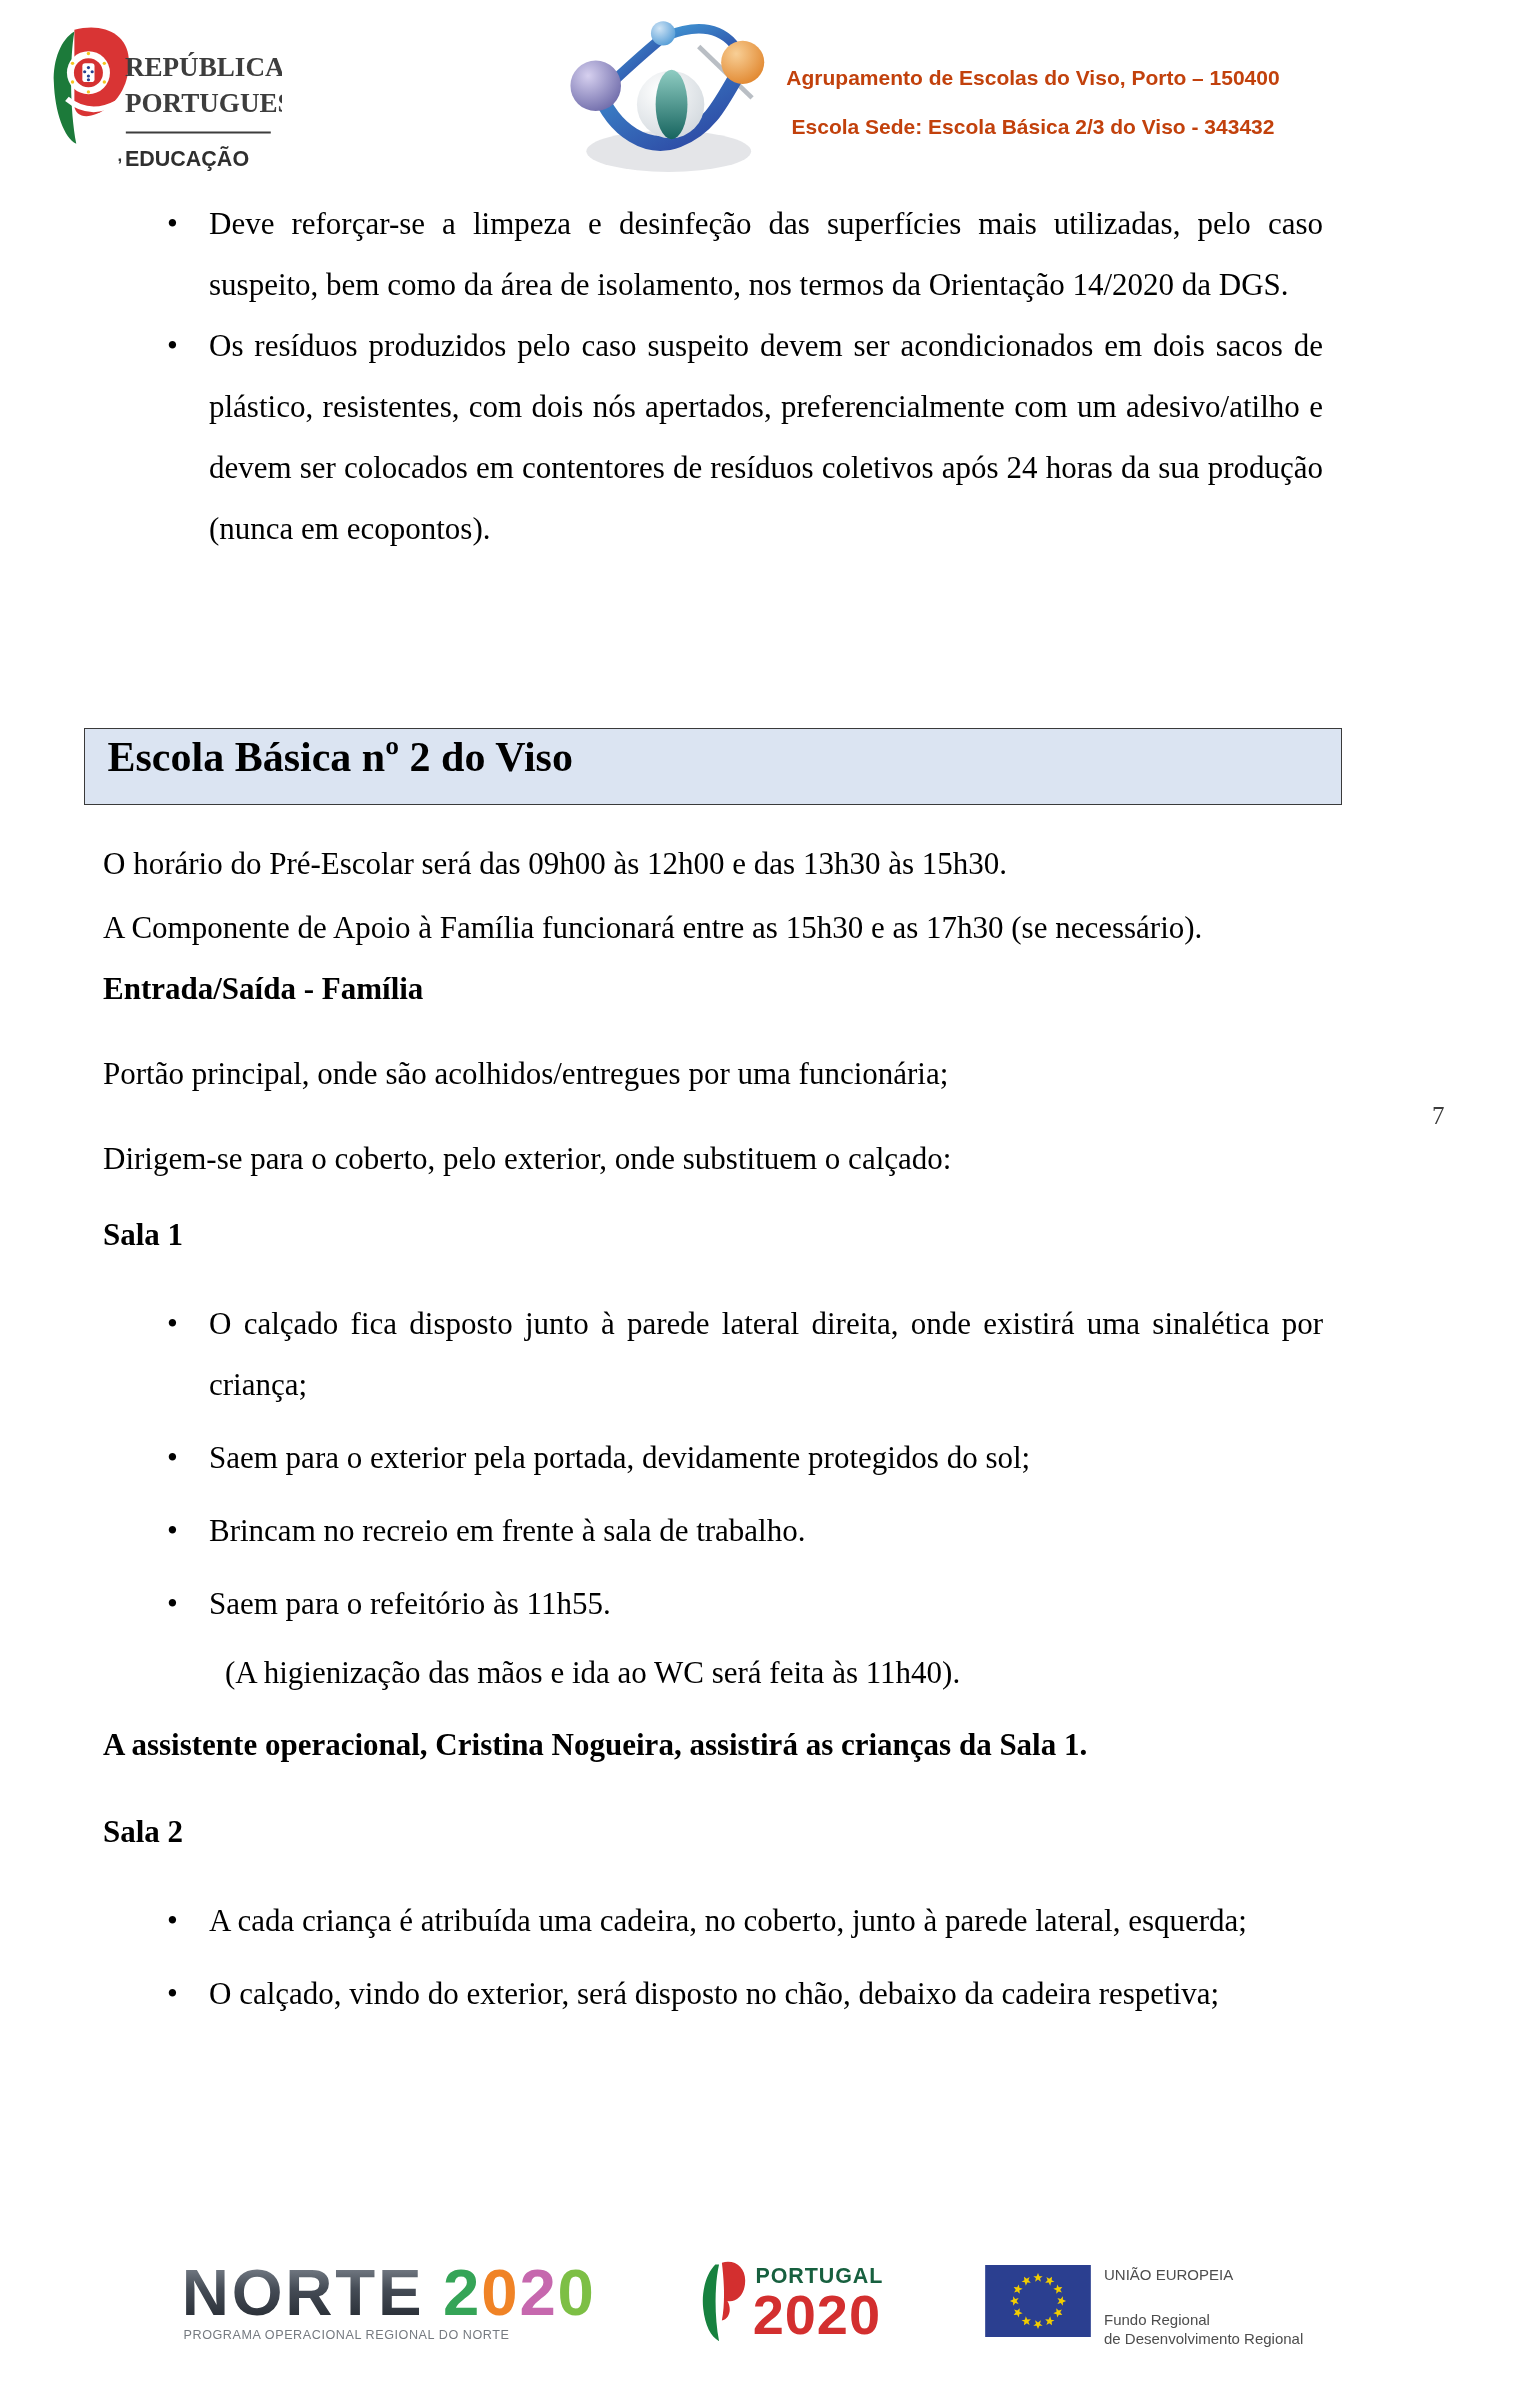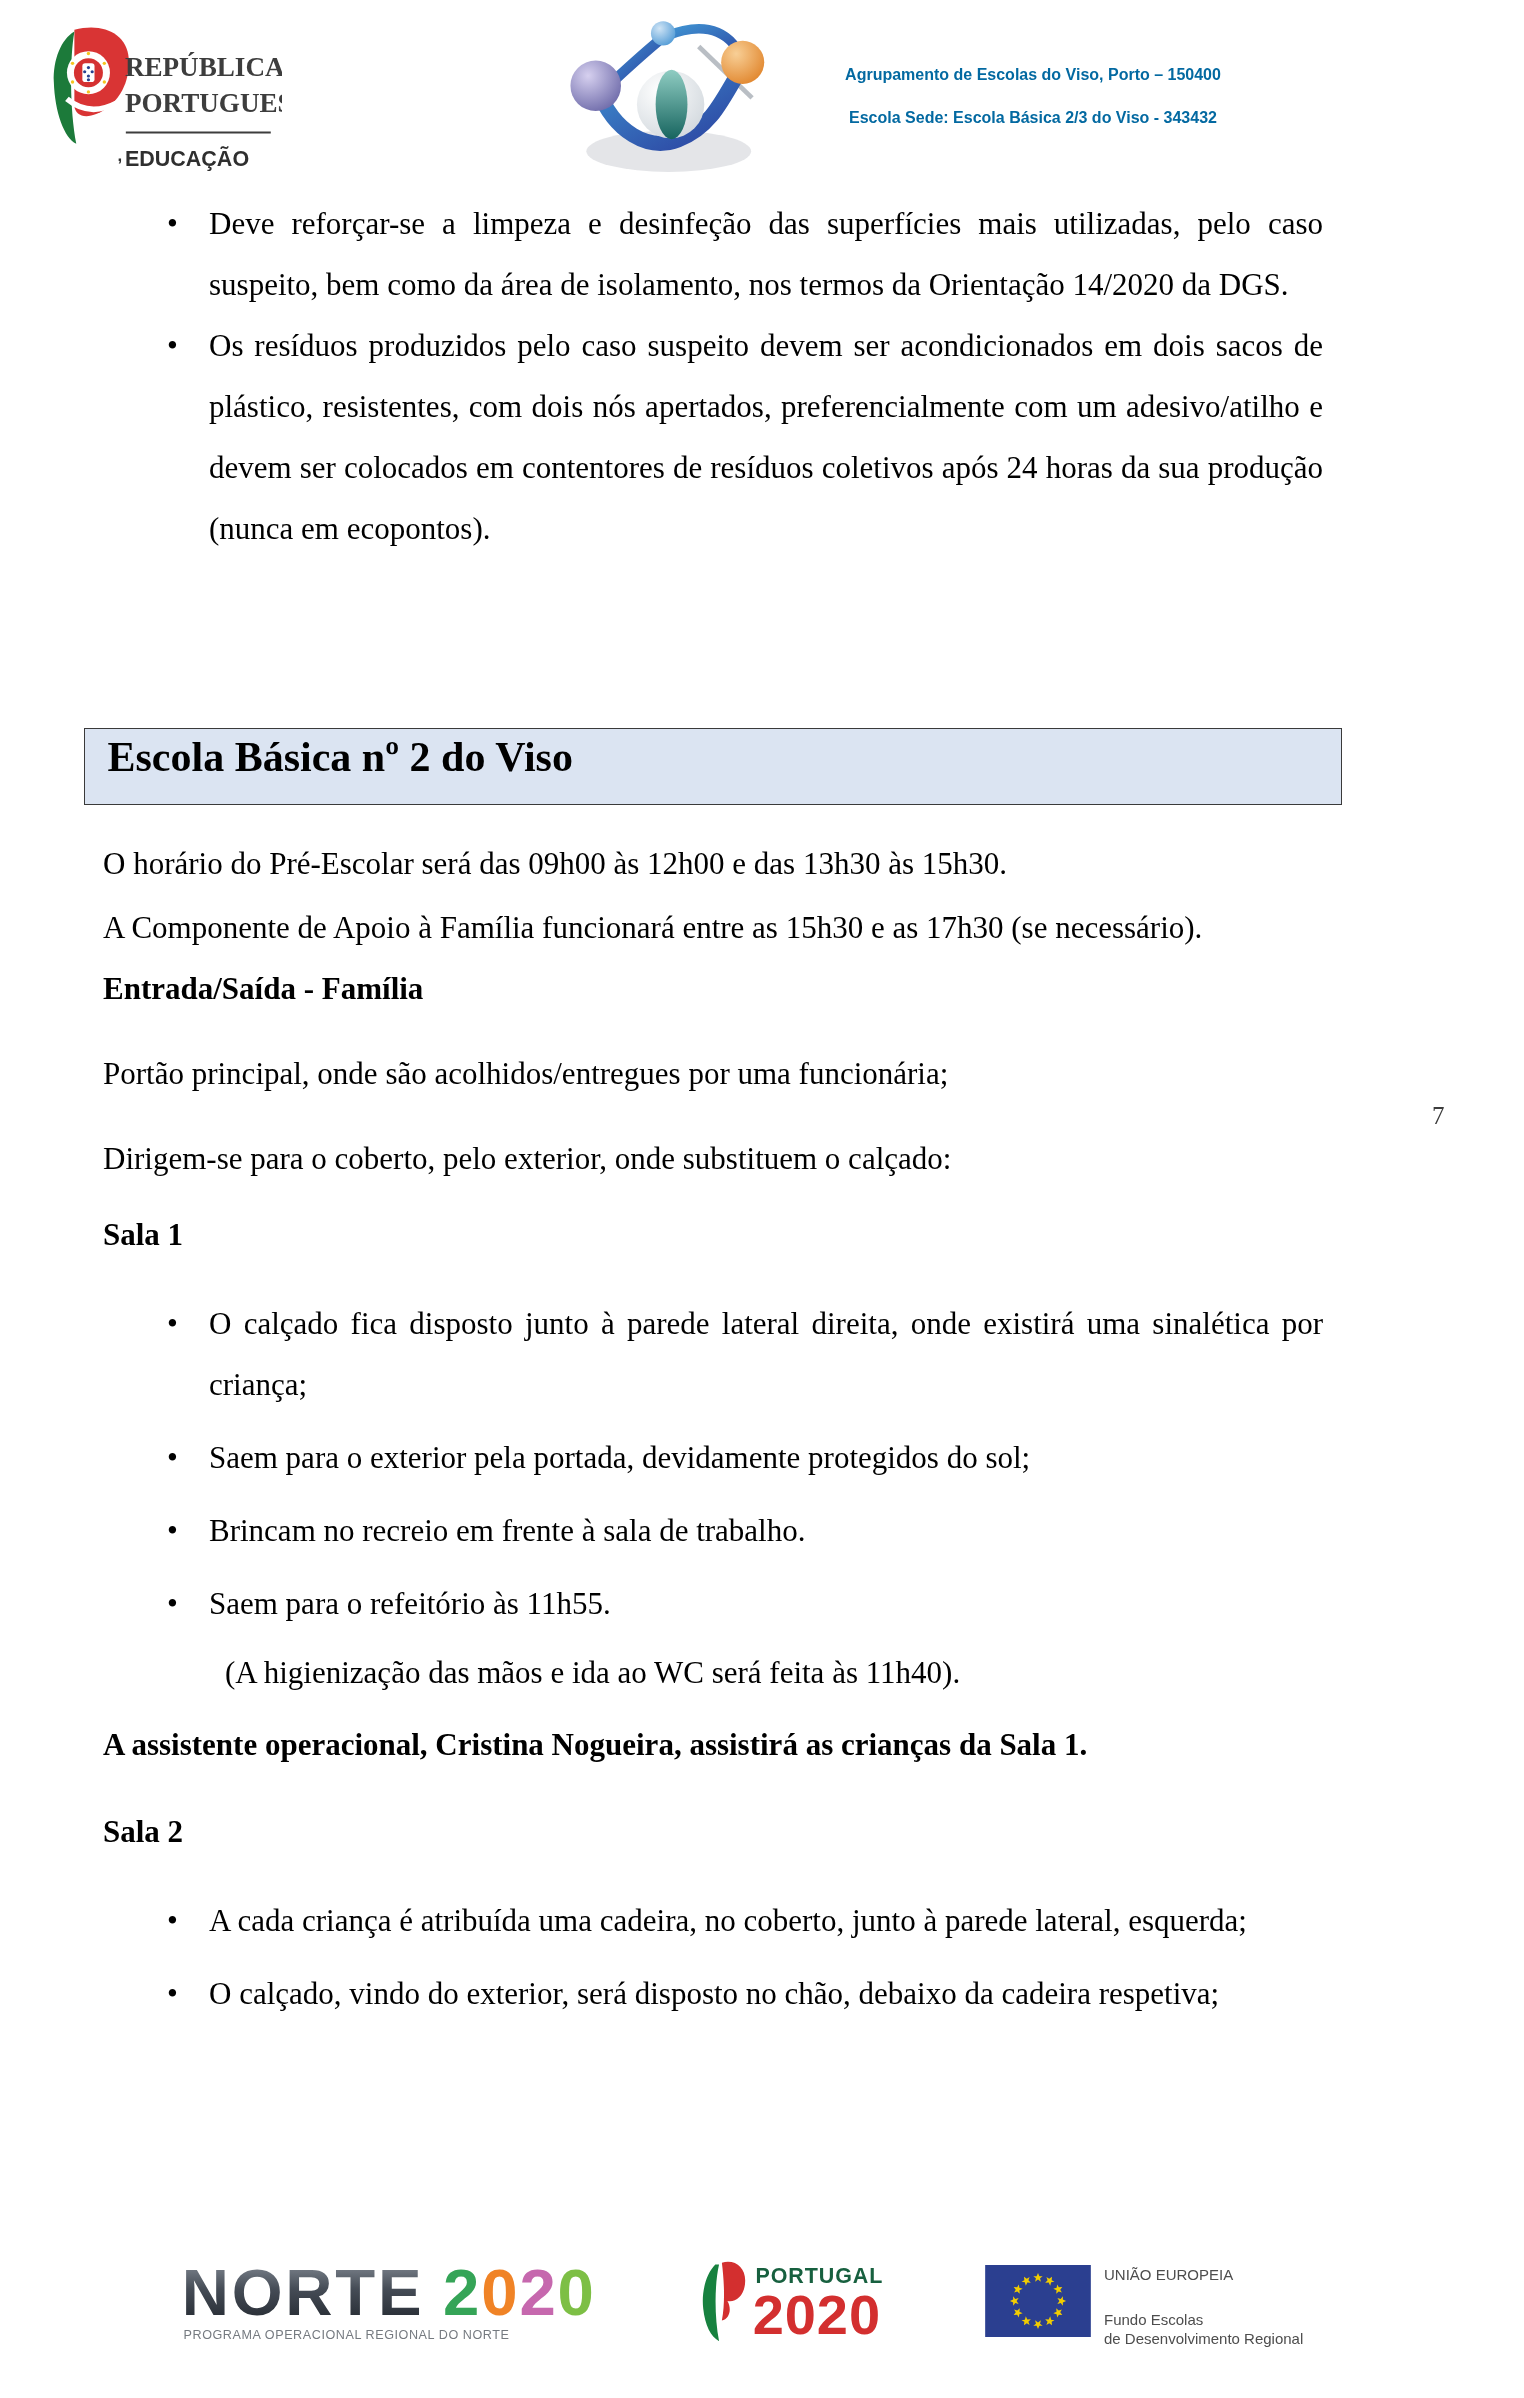--- a/index.html
+++ b/index.html
@@ -6,21 +6,21 @@
   .page{
     position:relative;width:1524px;height:2399px;background:#fff;
     font-family:"Liberation Serif",serif;color:#000;overflow:hidden;padding-left:16px;
   }
   
   .hdr{position:absolute;top:0;left:0;width:100%;height:197px;}
   .gov-logo{position:absolute;left:37px;top:24px;}
   .school-logo{position:absolute;left:558px;top:9.4px;}
   .org-block{
     position:absolute;left:740px;top:66px;width:586px;text-align:center;
-    font-family:"Liberation Sans",sans-serif;font-weight:bold;font-size:16px;color:#0369a1;
+    font-family:"Liberation Sans",sans-serif;font-weight:bold;font-size:21px;color:#c2410c;
   }
   .org-block .l2{margin-top:25px;}
   
   .main{position:absolute;top:193px;left:103px;width:1220px;font-size:31px;line-height:61px;}
   .jt{text-align:justify;}
   .b{display:flex;}
   .b .dot{flex:0 0 42px;margin-left:64px;}
   .b .bt{flex:1;}
   .spacer{height:169px;}
   .section-box{
@@ -233,19 +233,19 @@
         <use href="#eustar" transform="rotate(210 56.5 38.5)"></use>
         <use href="#eustar" transform="rotate(240 56.5 38.5)"></use>
         <use href="#eustar" transform="rotate(270 56.5 38.5)"></use>
         <use href="#eustar" transform="rotate(300 56.5 38.5)"></use>
         <use href="#eustar" transform="rotate(330 56.5 38.5)"></use>
       </g>
     </svg>
 
     <div class="eu-text">
       <div class="t1">UNIÃO EUROPEIA</div>
-      <div>Fundo Escolas</div>
+      <div>Fundo Regional</div>
       <div>de Desenvolvimento Regional</div>
     </div>
   </div>
 
 </div>
 
 
 </body></html>

